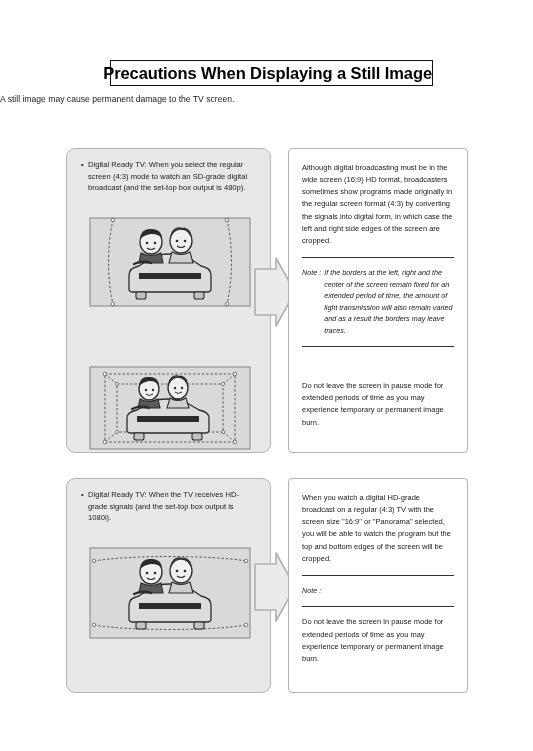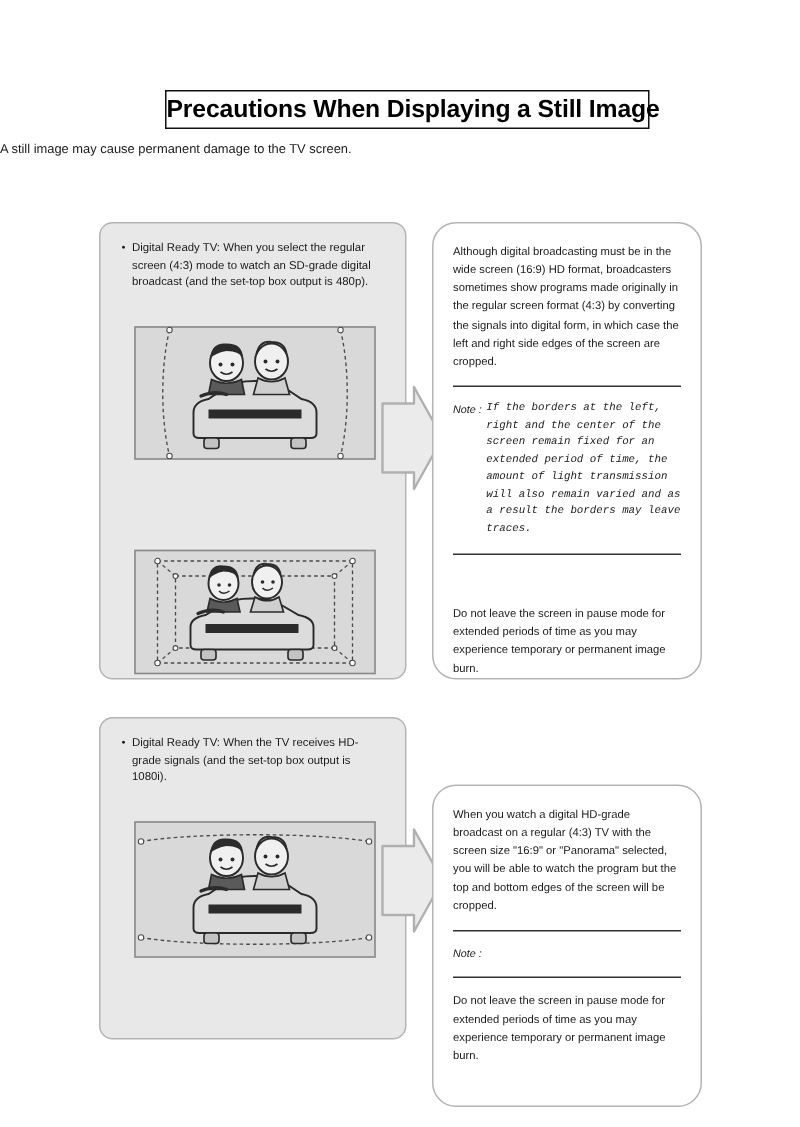--- a/index.html
+++ b/index.html
@@ -20,21 +20,22 @@
   .title-wrap {
     position: absolute;
     left: 110px;
     top: 60px;
     width: 323px;
     height: 26px;
     border: 1.5px solid #111111;
     box-sizing: border-box;
     display: flex;
     align-items: center;
-    justify-content: flex-start;
+    justify-content: flex-end;
+    padding-left: 24px;
   }
   .title-text {
     font-size: 16.5px;
     font-weight: bold;
     letter-spacing: -0.1px;
     white-space: nowrap;
     color: #000000;
   }
   .subtitle {
     position: absolute;
@@ -62,27 +63,27 @@
     width: 205px;
   }
   #section-1 .panel-left { top: 5px; height: 305px; }
   #section-2 .panel-left { top: 5px; height: 215px; }
 
   .panel-right {
     position: absolute;
     left: 288px;
     background: #ffffff;
     border: 1px solid #b4b4b4;
-    border-radius: 16px;
+    border-radius: 4px;
     box-sizing: border-box;
     width: 180px;
     padding: 13px 13px 10px 13px;
   }
   #section-1 .panel-right { top: 5px; height: 305px; }
-  #section-2 .panel-right { top: 5px; height: 215px; margin-top: 45px; }
+  #section-2 .panel-right { top: 5px; height: 215px; }
 
   
   .arrow {
     position: absolute;
     width: 42px;
     height: 72px;
   }
   #section-1 .arrow { left: 254px; top: 113px; }
   #section-2 .arrow { left: 254px; top: 78px; }
 
@@ -128,21 +129,21 @@
     font-size: 7.2px;
     line-height: 1.6;
     font-style: italic;
     color: #1a1a1a;
     display: flex;
   }
   .note-label {
     white-space: nowrap;
     padding-right: 3px;
   }
-  .note-body { flex: 1; font-family: Liberation Mono, monospace; }
+  .note-body { flex: 1; }
   .spacer-lg { height: 24px; }
 </style>
 </head>
 <body>
 
 <div class="title-wrap">
   <div class="title-text">Precautions When Displaying a Still Image</div>
 </div>
 <div class="subtitle">A still image may cause permanent damage to the TV screen.</div>
 

